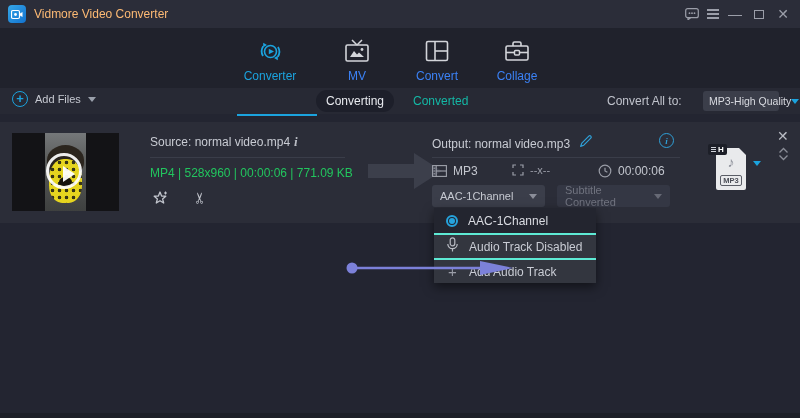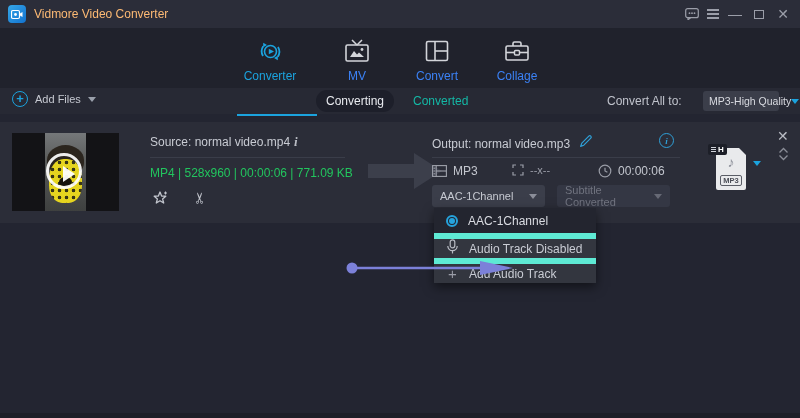--- a/index.html
+++ b/index.html
@@ -98,21 +98,21 @@
   .qlines{display:flex;flex-direction:column;gap:1px;}
   .qlines span{display:block;width:5px;height:1px;background:#cfd1d8;}
   .qtext{font-size:8px;color:#fff;font-weight:bold;}
   .fi-caret{position:absolute;left:753px;top:44px;}
   .rowclose{position:absolute;left:777px;top:6px;font-size:14px;color:#b9bcc4;cursor:pointer;}
   .reorder{position:absolute;left:777px;top:24px;cursor:pointer;}
 
   
   .menu{position:absolute;left:434px;top:208px;width:162px;background:#33363f;z-index:10;
     box-shadow:0 4px 10px rgba(0,0,0,.5);}
-  .mitem{height:25px;display:flex;align-items:center;gap:10px;padding:0 12px;cursor:pointer;border-top:6px solid #5eead4;}
+  .mitem{height:25px;display:flex;align-items:center;gap:10px;padding:0 12px;cursor:pointer;border-top:2px solid #5eead4;}
   .mitem:first-child{border-top:none;background:#23252f;}
   .mlabel{font-size:12px;color:#c9ccd4;}
   .mitem.selected .mlabel{color:#dadce2;}
   .radio{width:12px;height:12px;border:2px solid #26a3dc;border-radius:50%;display:flex;align-items:center;justify-content:center;}
   .radio span{width:6px;height:6px;border-radius:50%;background:#26a3dc;}
   .plus{font-size:15px;color:#9a9da7;width:13px;text-align:center;line-height:13px;}
 
   
   .annot{position:absolute;left:344px;top:256px;z-index:12;pointer-events:none;}
 

